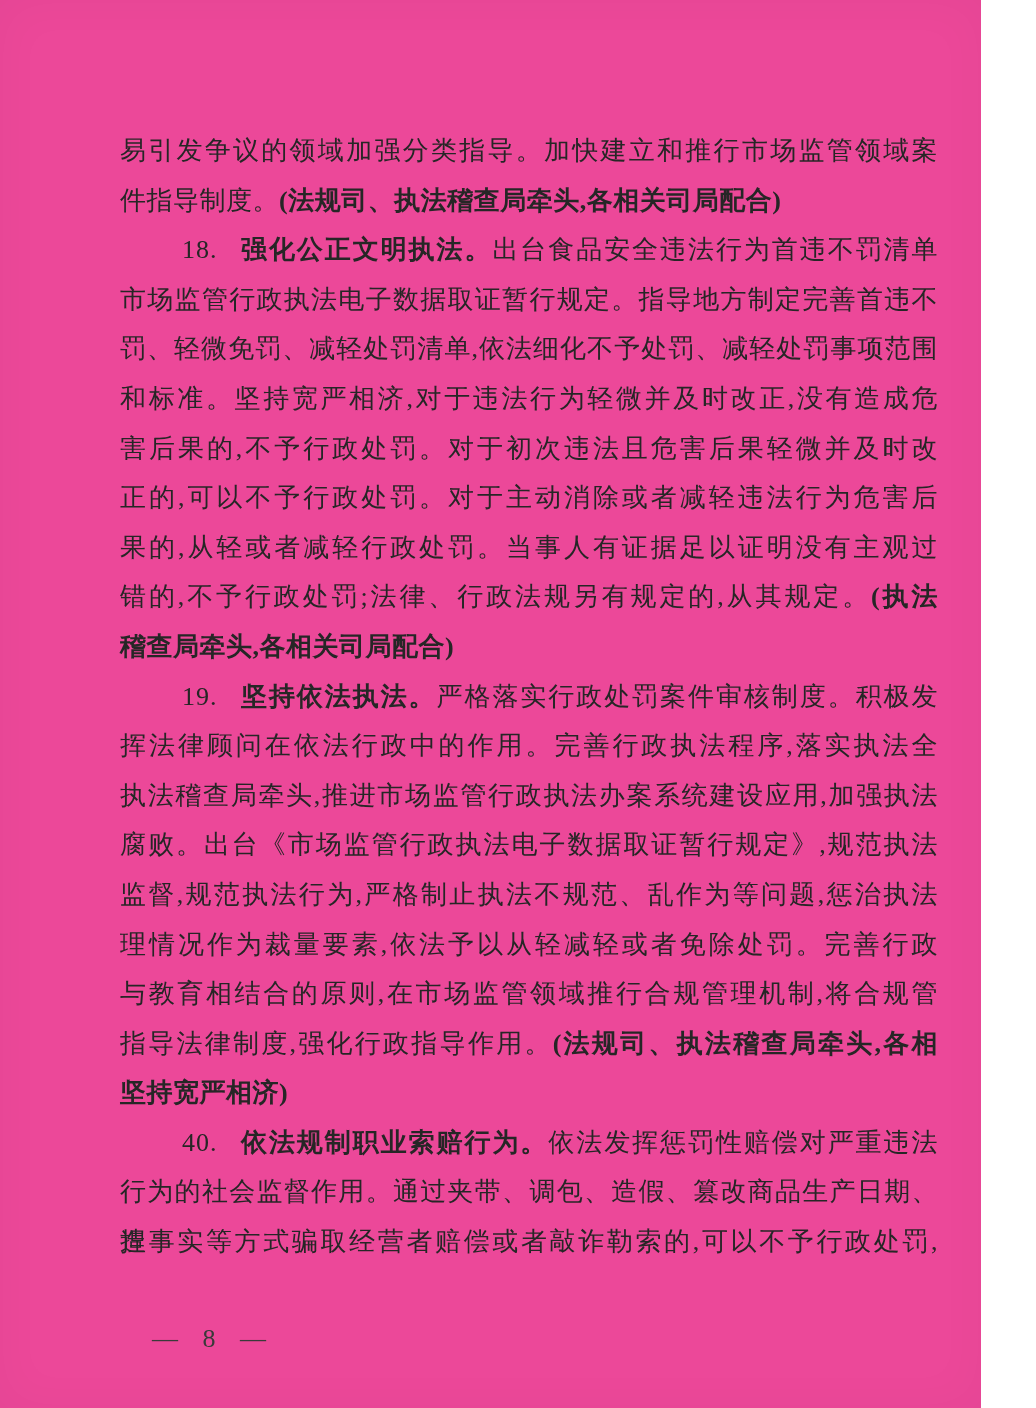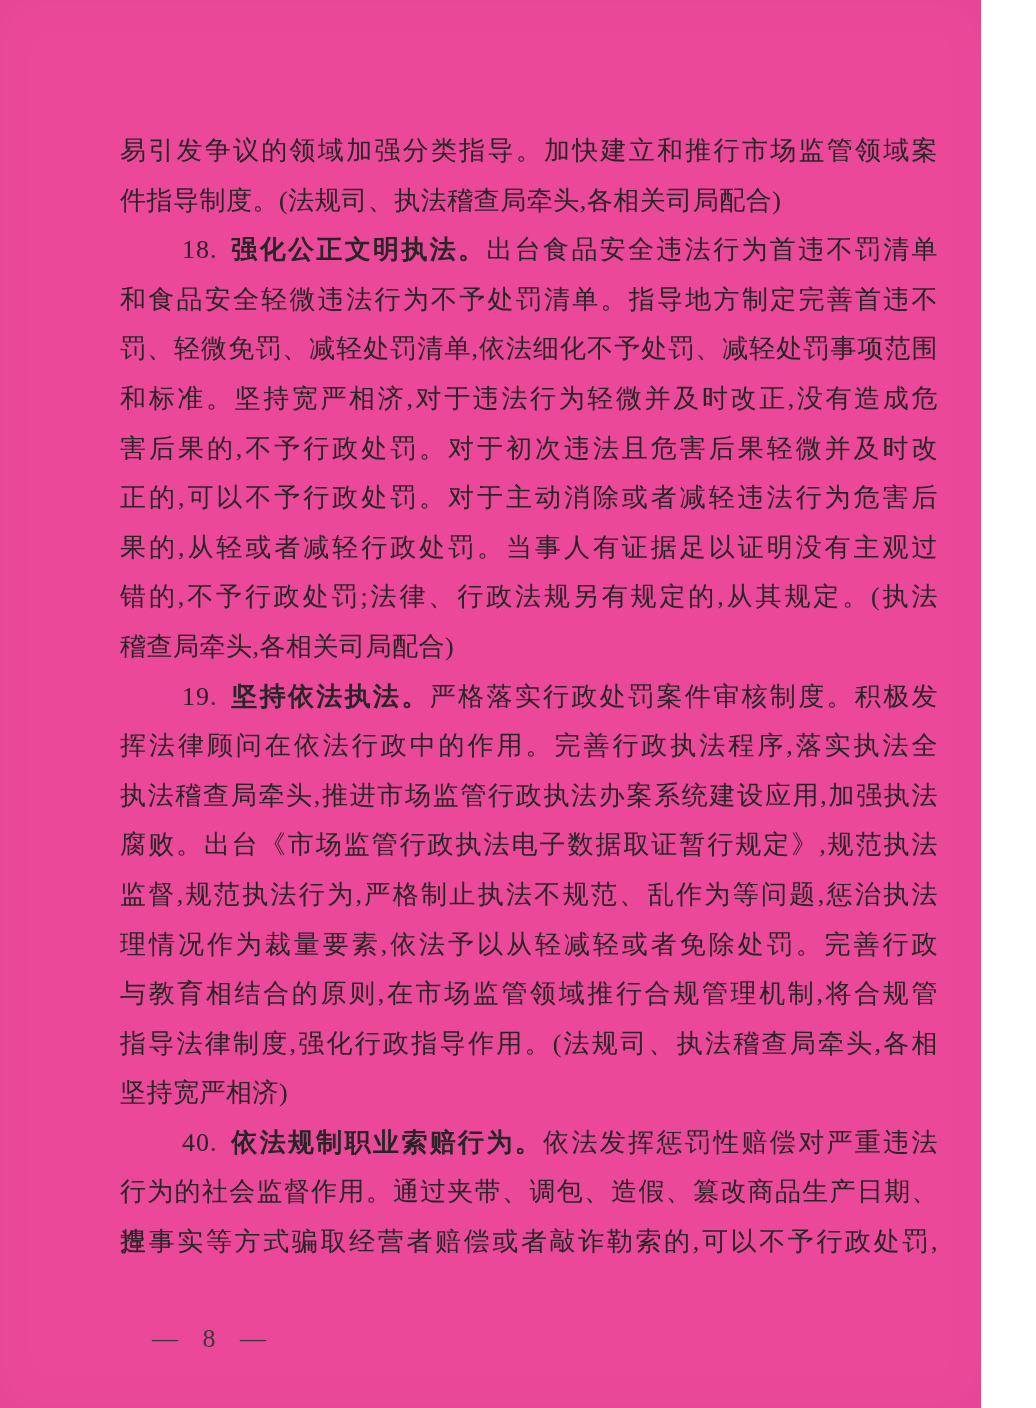--- a/index.html
+++ b/index.html
@@ -33,28 +33,28 @@
   }
   .line.fill {
     white-space: normal;
     text-align: justify;
     text-align-last: justify;
   }
   .line.indent {
     padding-left: 62px;
   }
   .seg.number {
-    margin-right: 12px;
+    margin-right: 22px;
     letter-spacing: 1px;
   }
   .seg.heading {
     font-weight: 700;
   }
   .seg.attribution {
-    font-weight: 400;
+    font-weight: 700;
   }
   .footer {
     position: absolute;
     left: 152px;
     top: 1316px;
     font-size: 26px;
     line-height: 46px;
     color: #3a3a3a;
     word-spacing: 16px;
     letter-spacing: 1px;
@@ -65,21 +65,21 @@
 
 <div class="page">
   <div class="text-block">
 
     <div class="line fill"><span class="seg body">易引发争议的领域加强分类指导。加快建立和推行市场监管领域案</span></div>
 
     <div class="line"><span class="seg body">件指导制度。</span><span class="seg attribution">(法规司、执法稽查局牵头,各相关司局配合)</span></div>
 
     <div class="line fill indent"><span class="seg number">18.</span><span class="seg heading">强化公正文明执法。</span><span class="seg body">出台食品安全违法行为首违不罚清单</span></div>
 
-    <div class="line fill"><span class="seg body">和食品安全轻微违法行为不予处罚清单。指导地方制定完善首违不</span></div>
+    <div class="line fill"><span class="seg body">市场监管行政执法电子数据取证暂行规定。指导地方制定完善首违不</span></div>
 
     <div class="line fill"><span class="seg body">罚、轻微免罚、减轻处罚清单,依法细化不予处罚、减轻处罚事项范围</span></div>
 
     <div class="line fill"><span class="seg body">和标准。坚持宽严相济,对于违法行为轻微并及时改正,没有造成危</span></div>
 
     <div class="line fill"><span class="seg body">害后果的,不予行政处罚。对于初次违法且危害后果轻微并及时改</span></div>
 
     <div class="line fill"><span class="seg body">正的,可以不予行政处罚。对于主动消除或者减轻违法行为危害后</span></div>
 
     <div class="line fill"><span class="seg body">果的,从轻或者减轻行政处罚。当事人有证据足以证明没有主观过</span></div>

